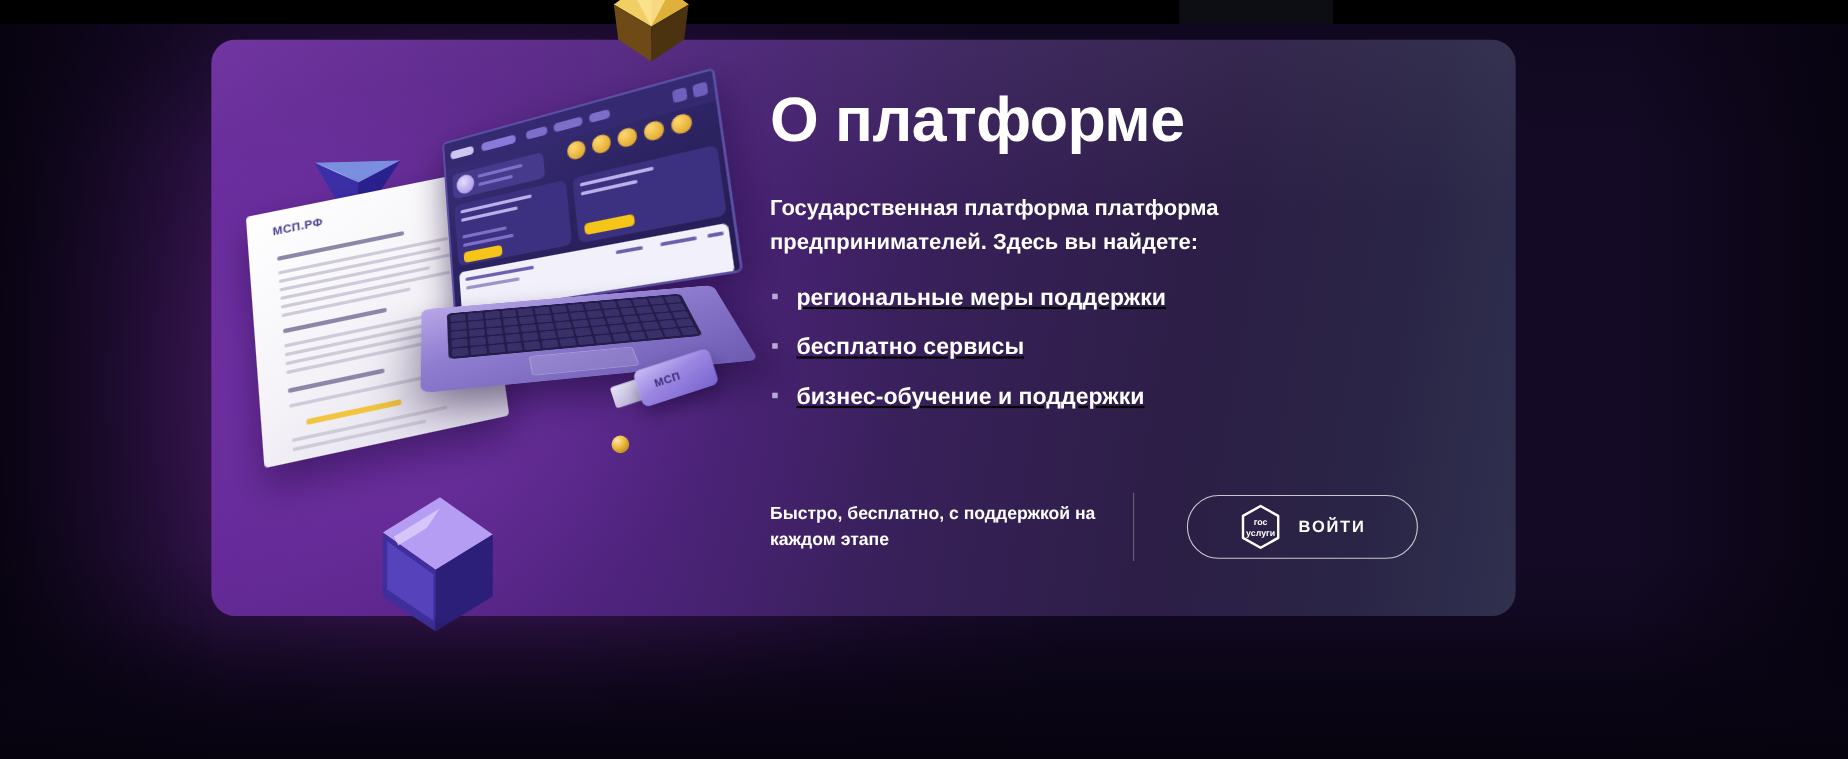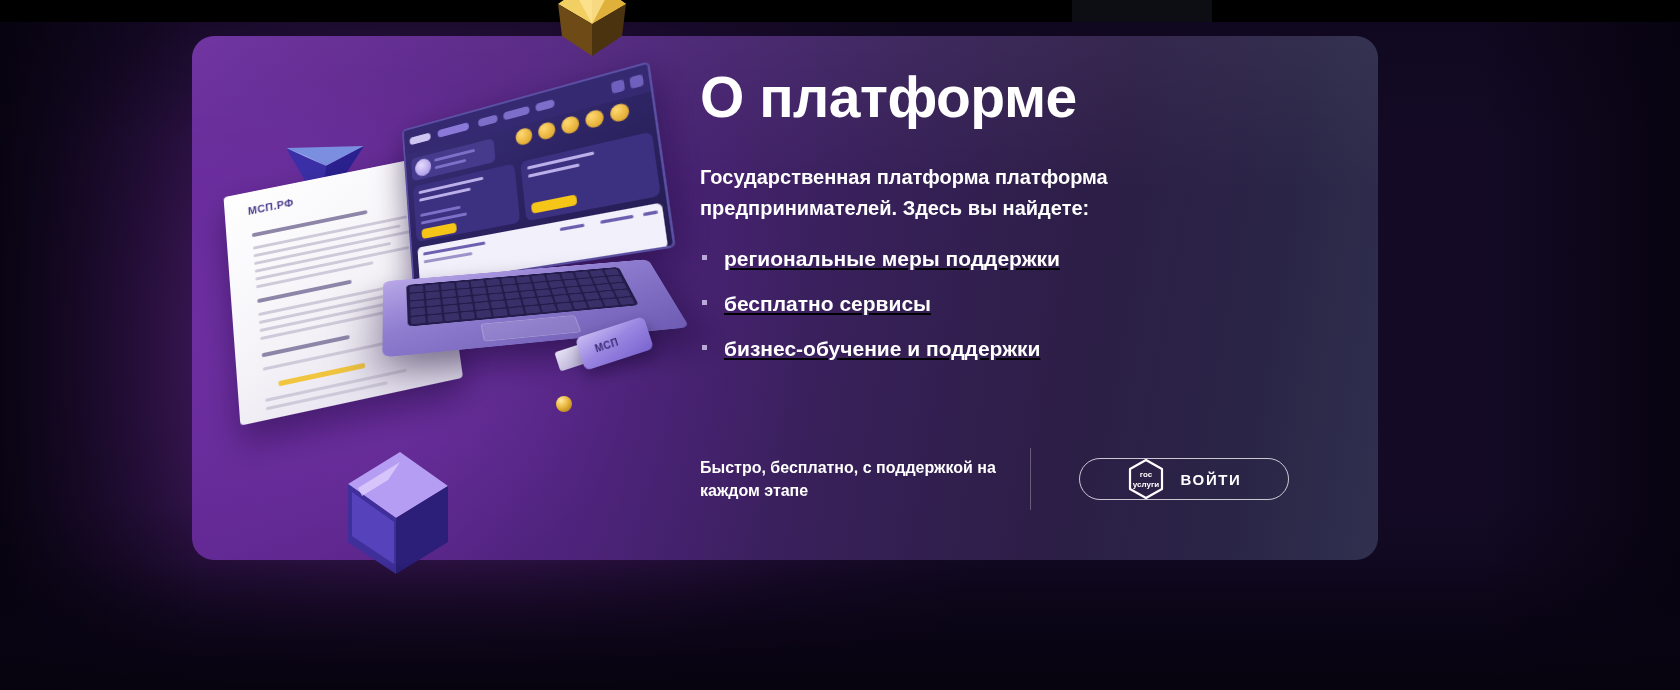--- a/index.html
+++ b/index.html
@@ -169,21 +169,21 @@
     box-shadow:0 6px 14px rgba(20,5,45,.35);
   }
   #pencil:after{
     content:""; position:absolute; left:0; bottom:-11px; width:0; height:0;
     border-left:5px solid transparent; border-right:5px solid transparent;
     border-top:12px solid #f2e6c8;
   }
 
   
   #content{
-    position:absolute; left:700px; top:68px; width:640px;
+    position:absolute; left:700px; top:80px; width:640px;
   }
   #hero-title{
     font-size:57px; font-weight:700; color:#ffffff; letter-spacing:-.5px;
     line-height:1.05; margin-bottom:34px;
   }
   #hero-subtitle{
     font-size:20px; font-weight:700; color:#ffffff; line-height:1.55;
     max-width:500px; margin-bottom:22px;
   }
   #hero-bullets{ list-style:none; margin-bottom:0;text-decoration:underline; }
@@ -201,21 +201,21 @@
     display:flex; align-items:center;
   }
   #cta-text{
     font-size:16px; font-weight:700; color:#ffffff; line-height:1.45;
     width:330px;
   }
   #cta-divider{
     width:1px; height:62px; background:rgba(255,255,255,.28); margin-right:48px;
   }
   #login-button{
-    width:210px; height:42px; border-radius:29px;
+    width:210px; height:58px; border-radius:29px;
     border:1.5px solid rgba(255,255,255,.75);
     background:transparent;
     display:flex; align-items:center; justify-content:center; gap:16px;
     cursor:pointer;
   }
   #gosuslugi-logo{ width:38px; height:42px; flex:0 0 auto; }
   #login-label{
     font-size:15px; font-weight:700; color:#ffffff; letter-spacing:1.6px;
   }
 

